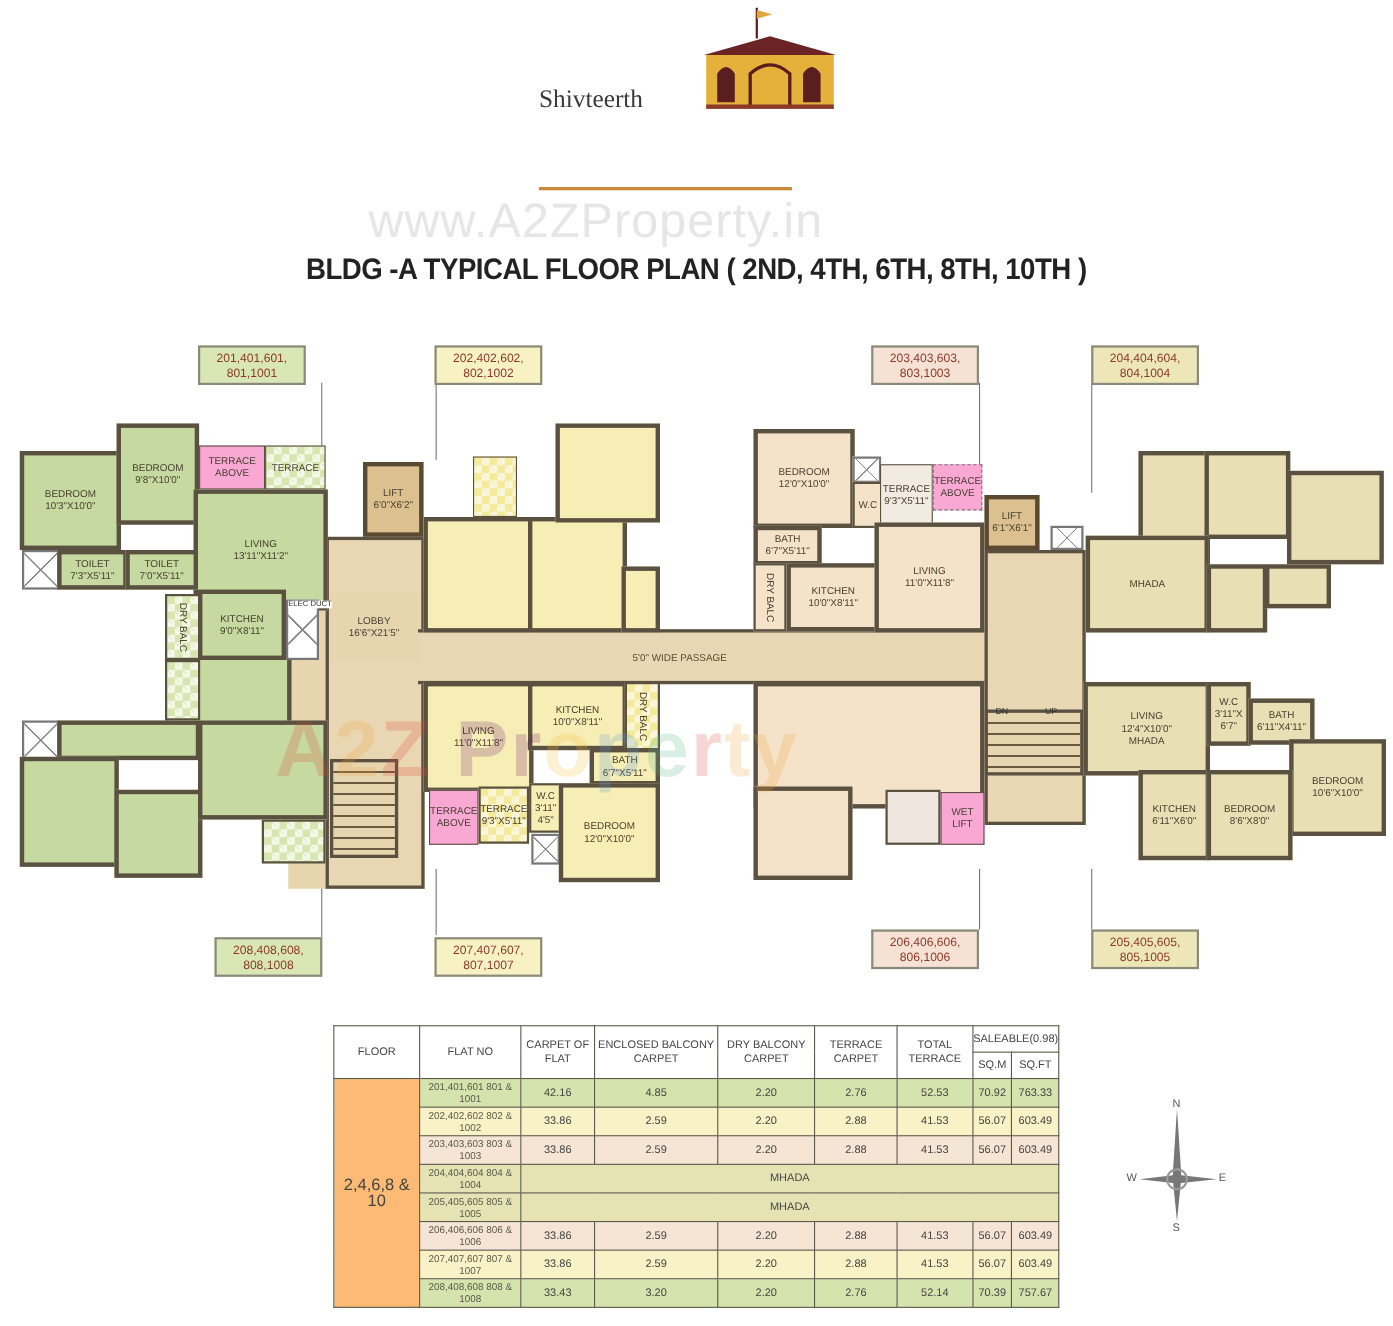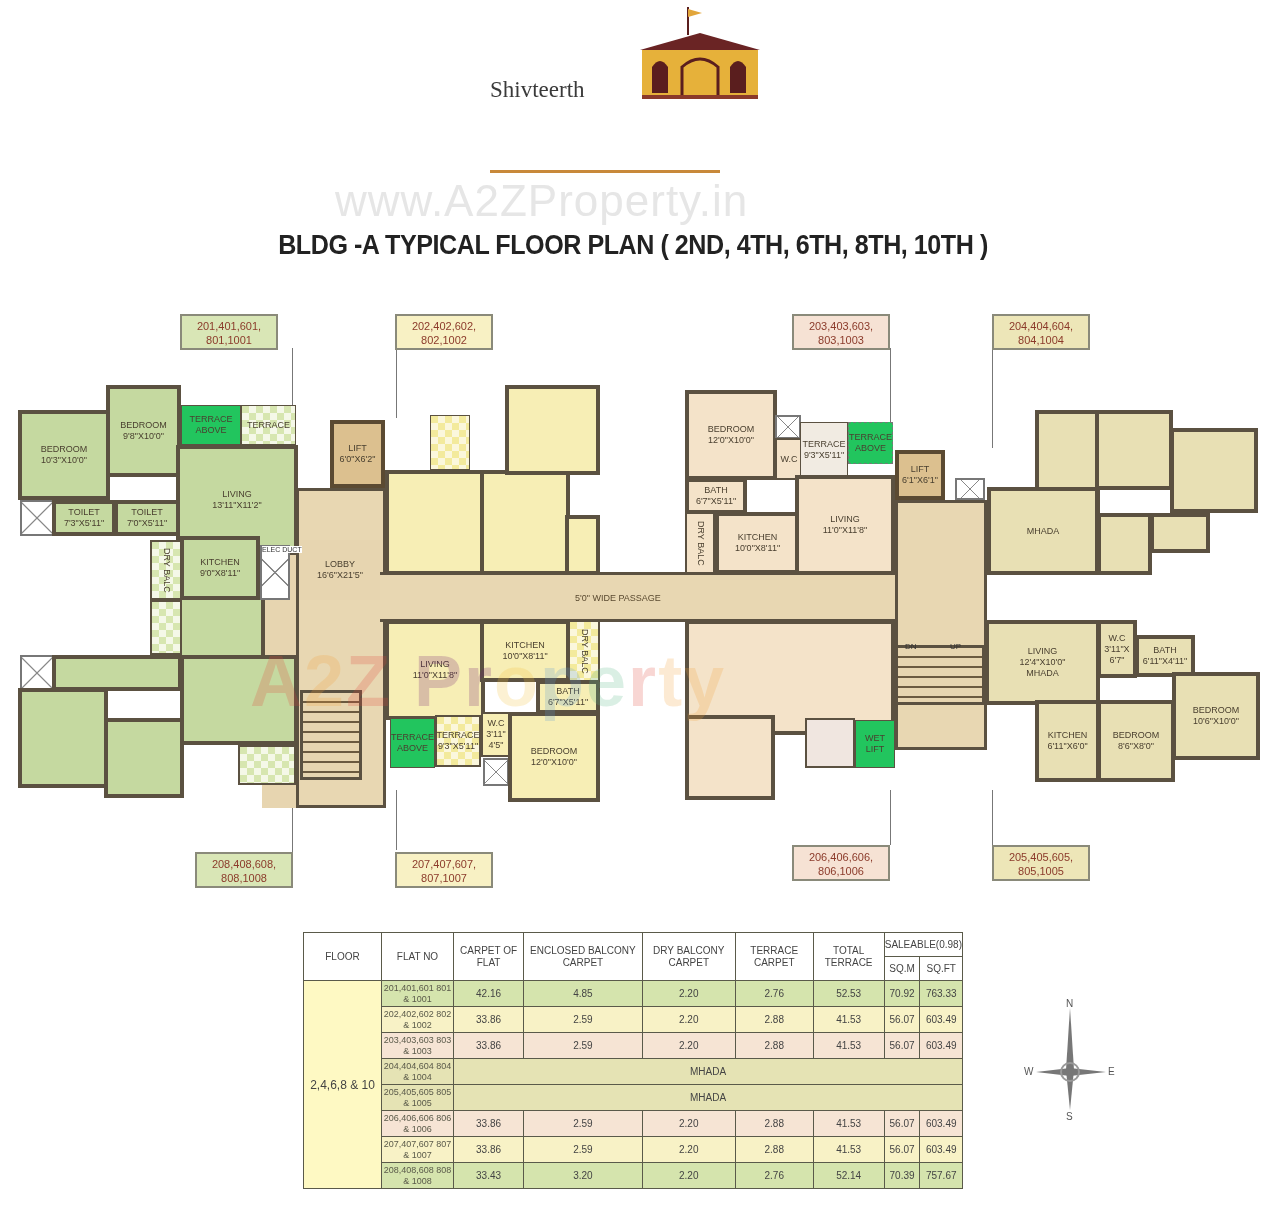--- a/index.html
+++ b/index.html
@@ -22,39 +22,39 @@
   .khaki-l { background: #ede6b8; }
   .leader { position: absolute; width: 1px; background: #777; }
 
   
   .room { position: absolute; border: 4px solid #5b5141; font-size: 9px; text-align: center; color: #4a4030; display:flex; flex-direction:column; align-items:center; justify-content:center; line-height: 11px; }
   .green { background: #c5d9a0; }
   .yellow { background: #f7eeb5; }
   .peach { background: #f4e3c9; }
   .khaki { background: #e8e0b4; }
   .lobby { background: #e7d5b0; }
-  .white { background: #22c55e; }
+  .white { background: #f9a8d4; }
   .lift { background: #dcc08f; border-color:#5b4a32; }
   .passage { position: absolute; background: #e8d7b2; }
   .passage-label { position: absolute; font-size: 9px; color: #5a4a30; }
   .xbox { position: absolute; border: 2px solid #777; background:
     linear-gradient(45deg, transparent 48%, #888 49%, #888 51%, transparent 52%),
     linear-gradient(-45deg, transparent 48%, #888 49%, #888 51%, transparent 52%), #fff; }
   .checker { background-color: #d7e6b0; background-image: linear-gradient(45deg, #f5f8e8 25%, transparent 25%, transparent 75%, #f5f8e8 75%), linear-gradient(45deg, #f5f8e8 25%, transparent 25%, transparent 75%, #f5f8e8 75%); background-size: 14px 14px; background-position: 0 0, 7px 7px; }
   .checker-y { background-color: #f3ea9c; background-image: linear-gradient(45deg, #fbf7dc 25%, transparent 25%, transparent 75%, #fbf7dc 75%), linear-gradient(45deg, #fbf7dc 25%, transparent 25%, transparent 75%, #fbf7dc 75%); background-size: 14px 14px; background-position: 0 0, 7px 7px; }
   .stairs { position: absolute; background: repeating-linear-gradient(to bottom, #e7d5b0 0 8px, #6b5a40 8px 10px); border: 3px solid #5b5141; }
   .wm2 { position: absolute; left: 250px; top: 640px; font-size: 72px; font-weight: bold; opacity: 0.22; letter-spacing: 2px; }
 
   
   table.area { position: absolute; left: 303px; top: 932px; width: 660px; border-collapse: collapse; font-size: 10px; color: #444; }
   table.area th, table.area td { border: 1px solid #5a5a4a; text-align: center; font-weight: normal; padding: 0; }
   table.area th { background: #fff; height: 24px; line-height: 12px; }
   table.area td { height: 26px; }
-  table.area td.flat { font-size: 9px; line-height: 11px; color: #5a5a4a; width: 72px; margin-left: 16px; }
-  table.area td.floor { background: #fef9c3; width: 78px; font-size: 12px; line-height: 14px; }
+  table.area td.flat { font-size: 9px; line-height: 11px; color: #5a5a4a; width: 92px; margin-left: 16px; }
+  table.area td.floor { background: #fdba74; width: 78px; font-size: 15px; line-height: 14px; }
   .r-green td:not(.floor) { background: #d5e4ad; }
   .r-yellow td:not(.floor) { background: #f8f2c6; }
   .r-pink td:not(.floor) { background: #f6e4d4; }
   .r-khaki td:not(.floor) { background: #e5e3b4; }
 
   
   .compass { position: absolute; left: 1022px; top: 998px; width: 96px; height: 126px; }
   .compass span { position: absolute; font-size: 10px; color: #555; }
 </style>
 </head>

